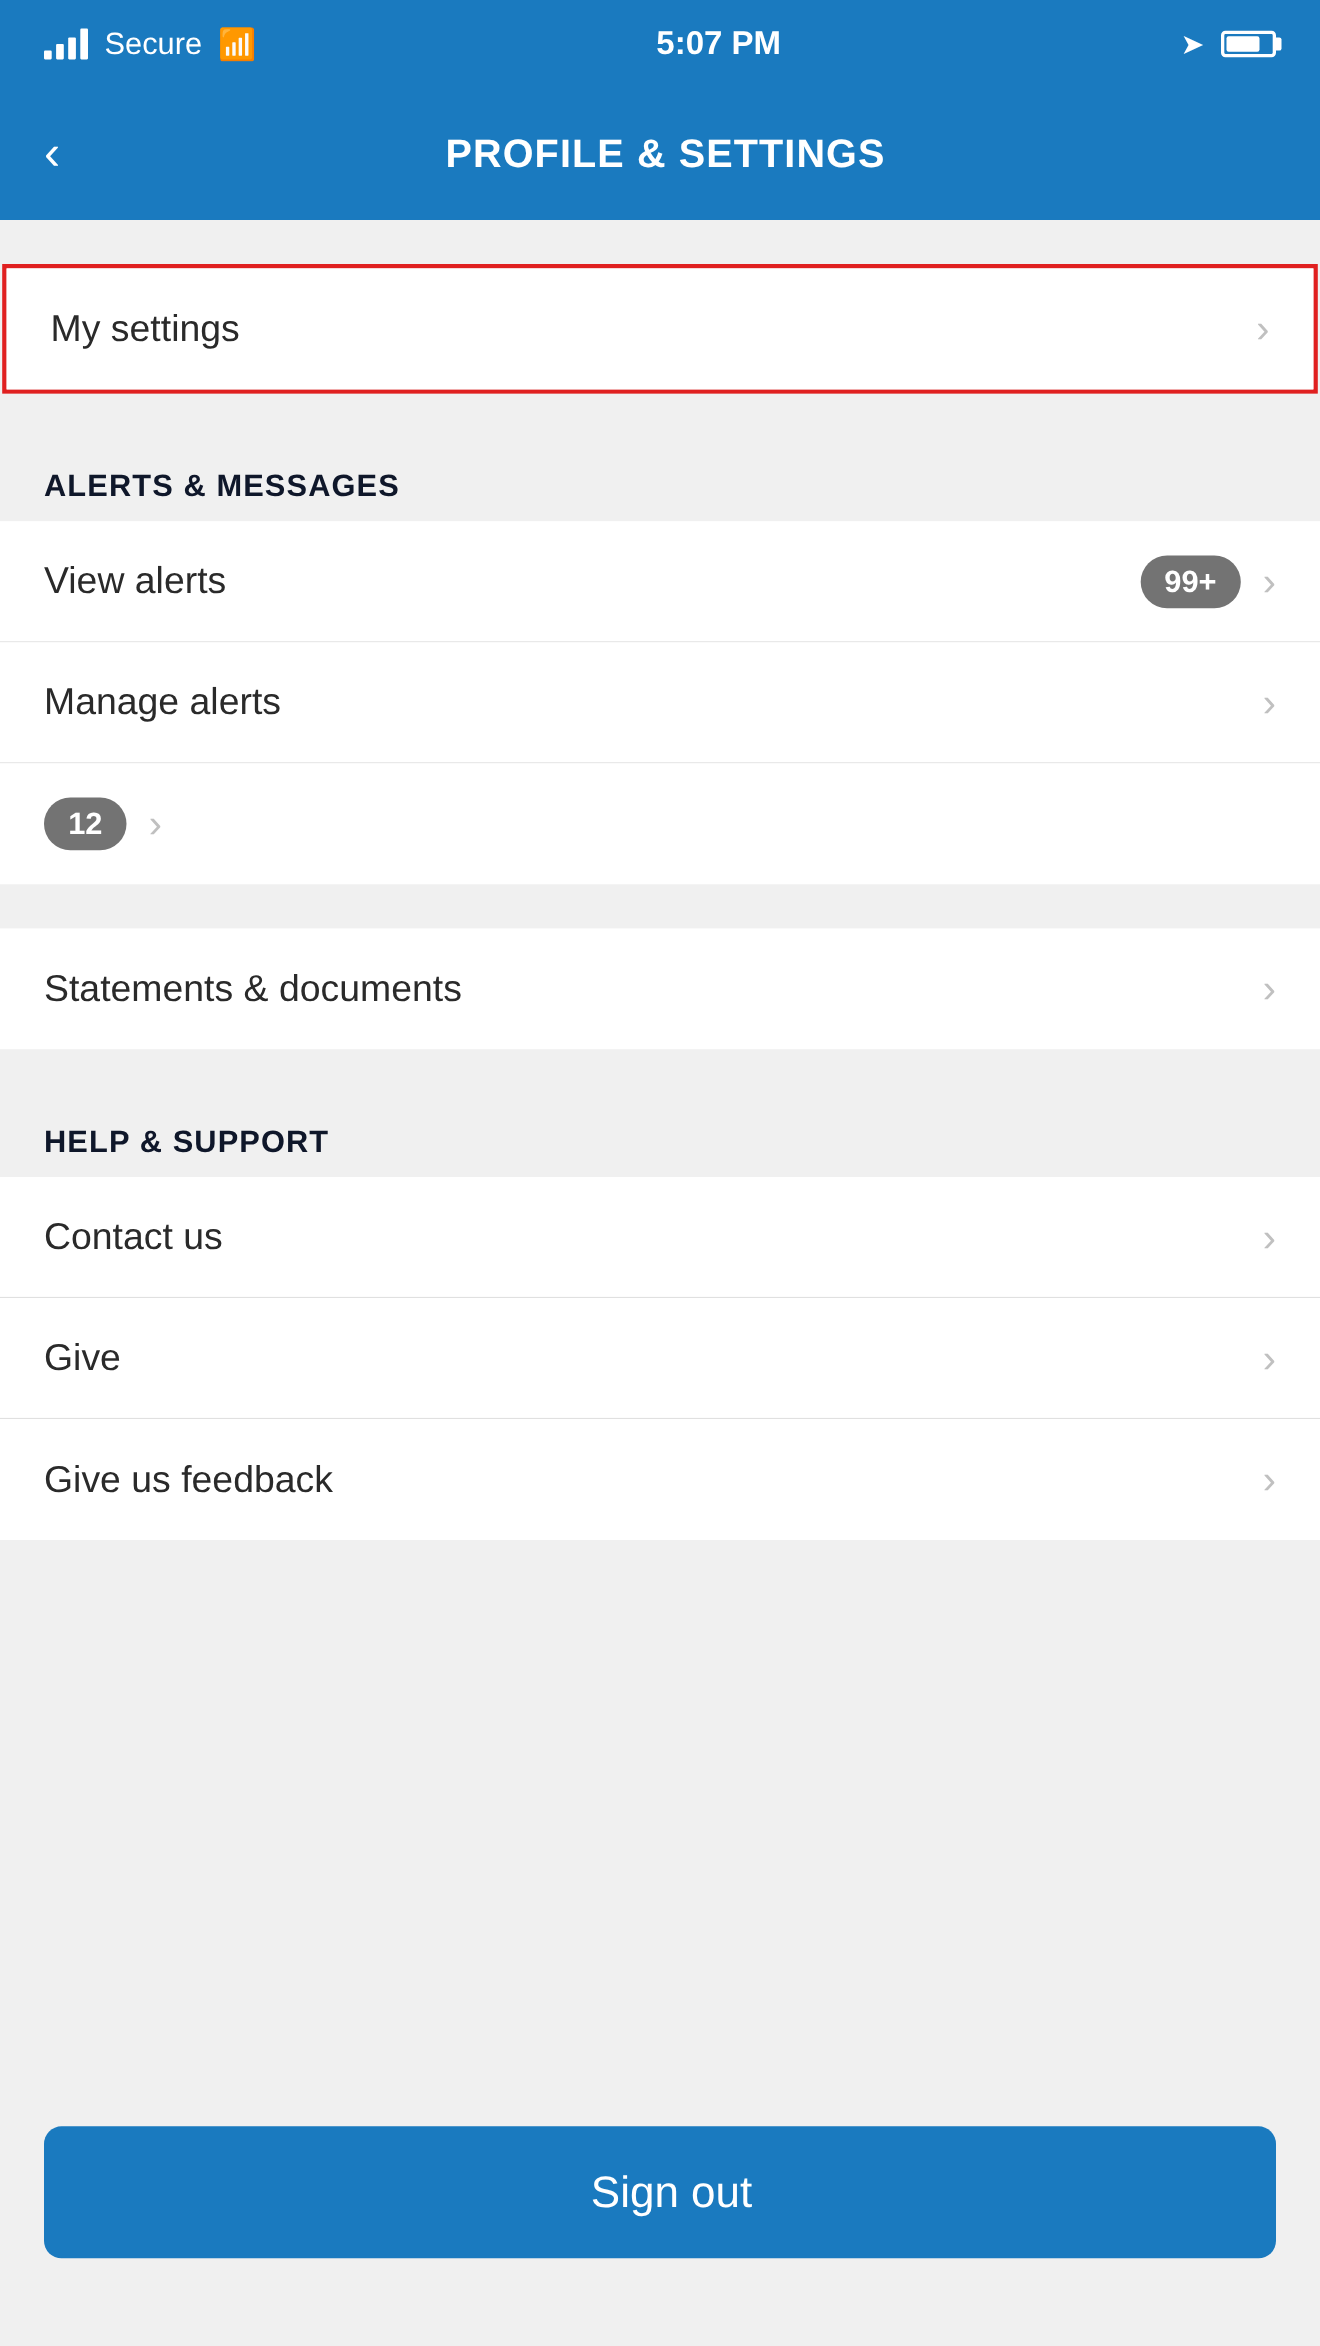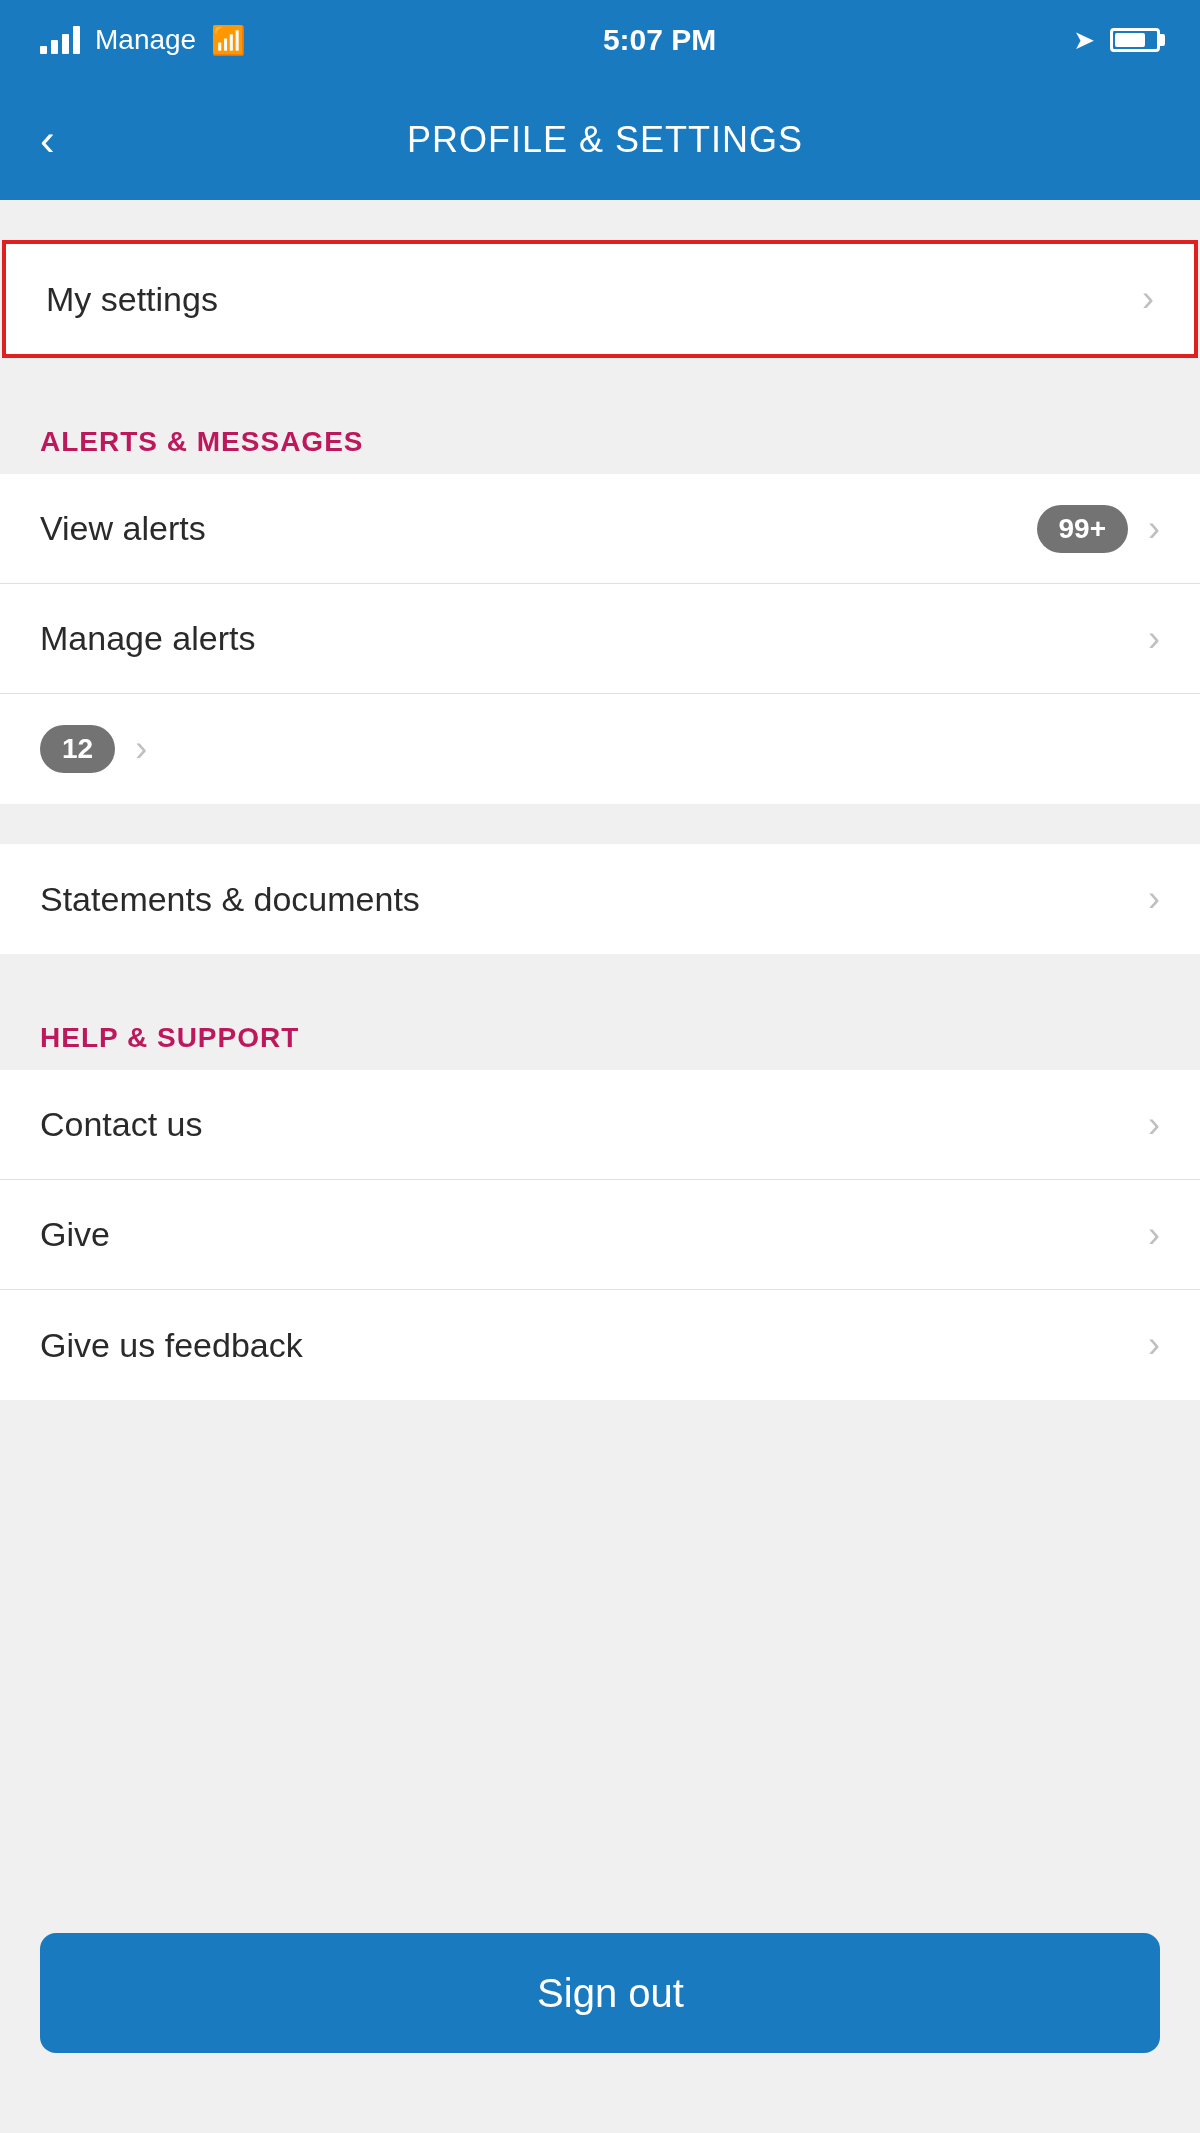--- a/index.html
+++ b/index.html
@@ -109,21 +109,21 @@
       color: white;
       font-size: 44px;
       cursor: pointer;
       display: flex;
       align-items: center;
     }
 
     .nav-title {
       color: white;
       font-size: 36px;
-      font-weight: 400;
+      font-weight: 700;
       letter-spacing: 1px;
       text-transform: uppercase;
       margin-left: 10px;
     }
 
     
     .content {
       flex: 1;
       background: #f0f0f0;
       overflow-y: auto;
@@ -189,21 +189,21 @@
     .chevron {
       color: #c0c0c0;
       font-size: 36px;
       font-weight: 300;
     }
 
     
     .section-header {
       background: #f0f0f0;
       padding: 28px 40px 16px;
-      color: #be185d;
+      color: #0f172a;
       font-size: 28px;
       font-weight: 600;
       letter-spacing: 1px;
       text-transform: uppercase;
     }
 
     
     .sign-out-container {
       padding: 60px 40px 80px;
       background: #f0f0f0;
@@ -240,21 +240,21 @@
 <body>
 
 <div class="status-bar">
   <div class="status-bar-left">
     <div class="signal-bars">
       <div class="signal-bar" style="height: 8px;"></div>
       <div class="signal-bar" style="height: 14px;"></div>
       <div class="signal-bar" style="height: 20px;"></div>
       <div class="signal-bar" style="height: 28px;"></div>
     </div>
-    <span>Manage</span>
+    <span>Secure</span>
     <span class="wifi-icon">📶</span>
   </div>
   <div class="status-bar-center">5:07 PM</div>
   <div class="status-bar-right">
     <span class="location-icon">➤</span>
     <div class="battery">
       <div class="battery-fill"></div>
     </div>
   </div>
 </div>

